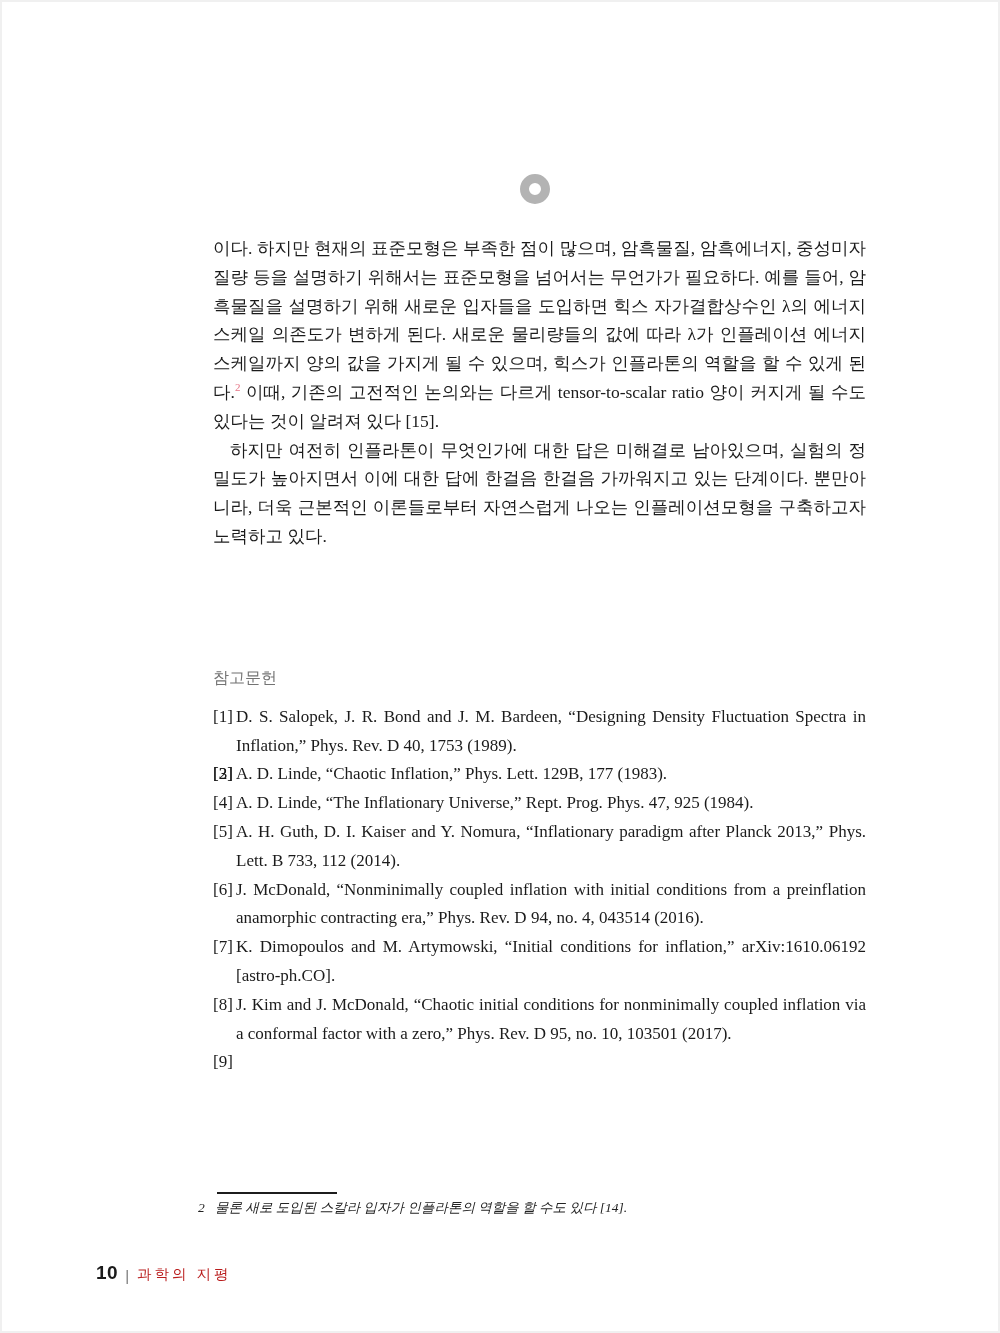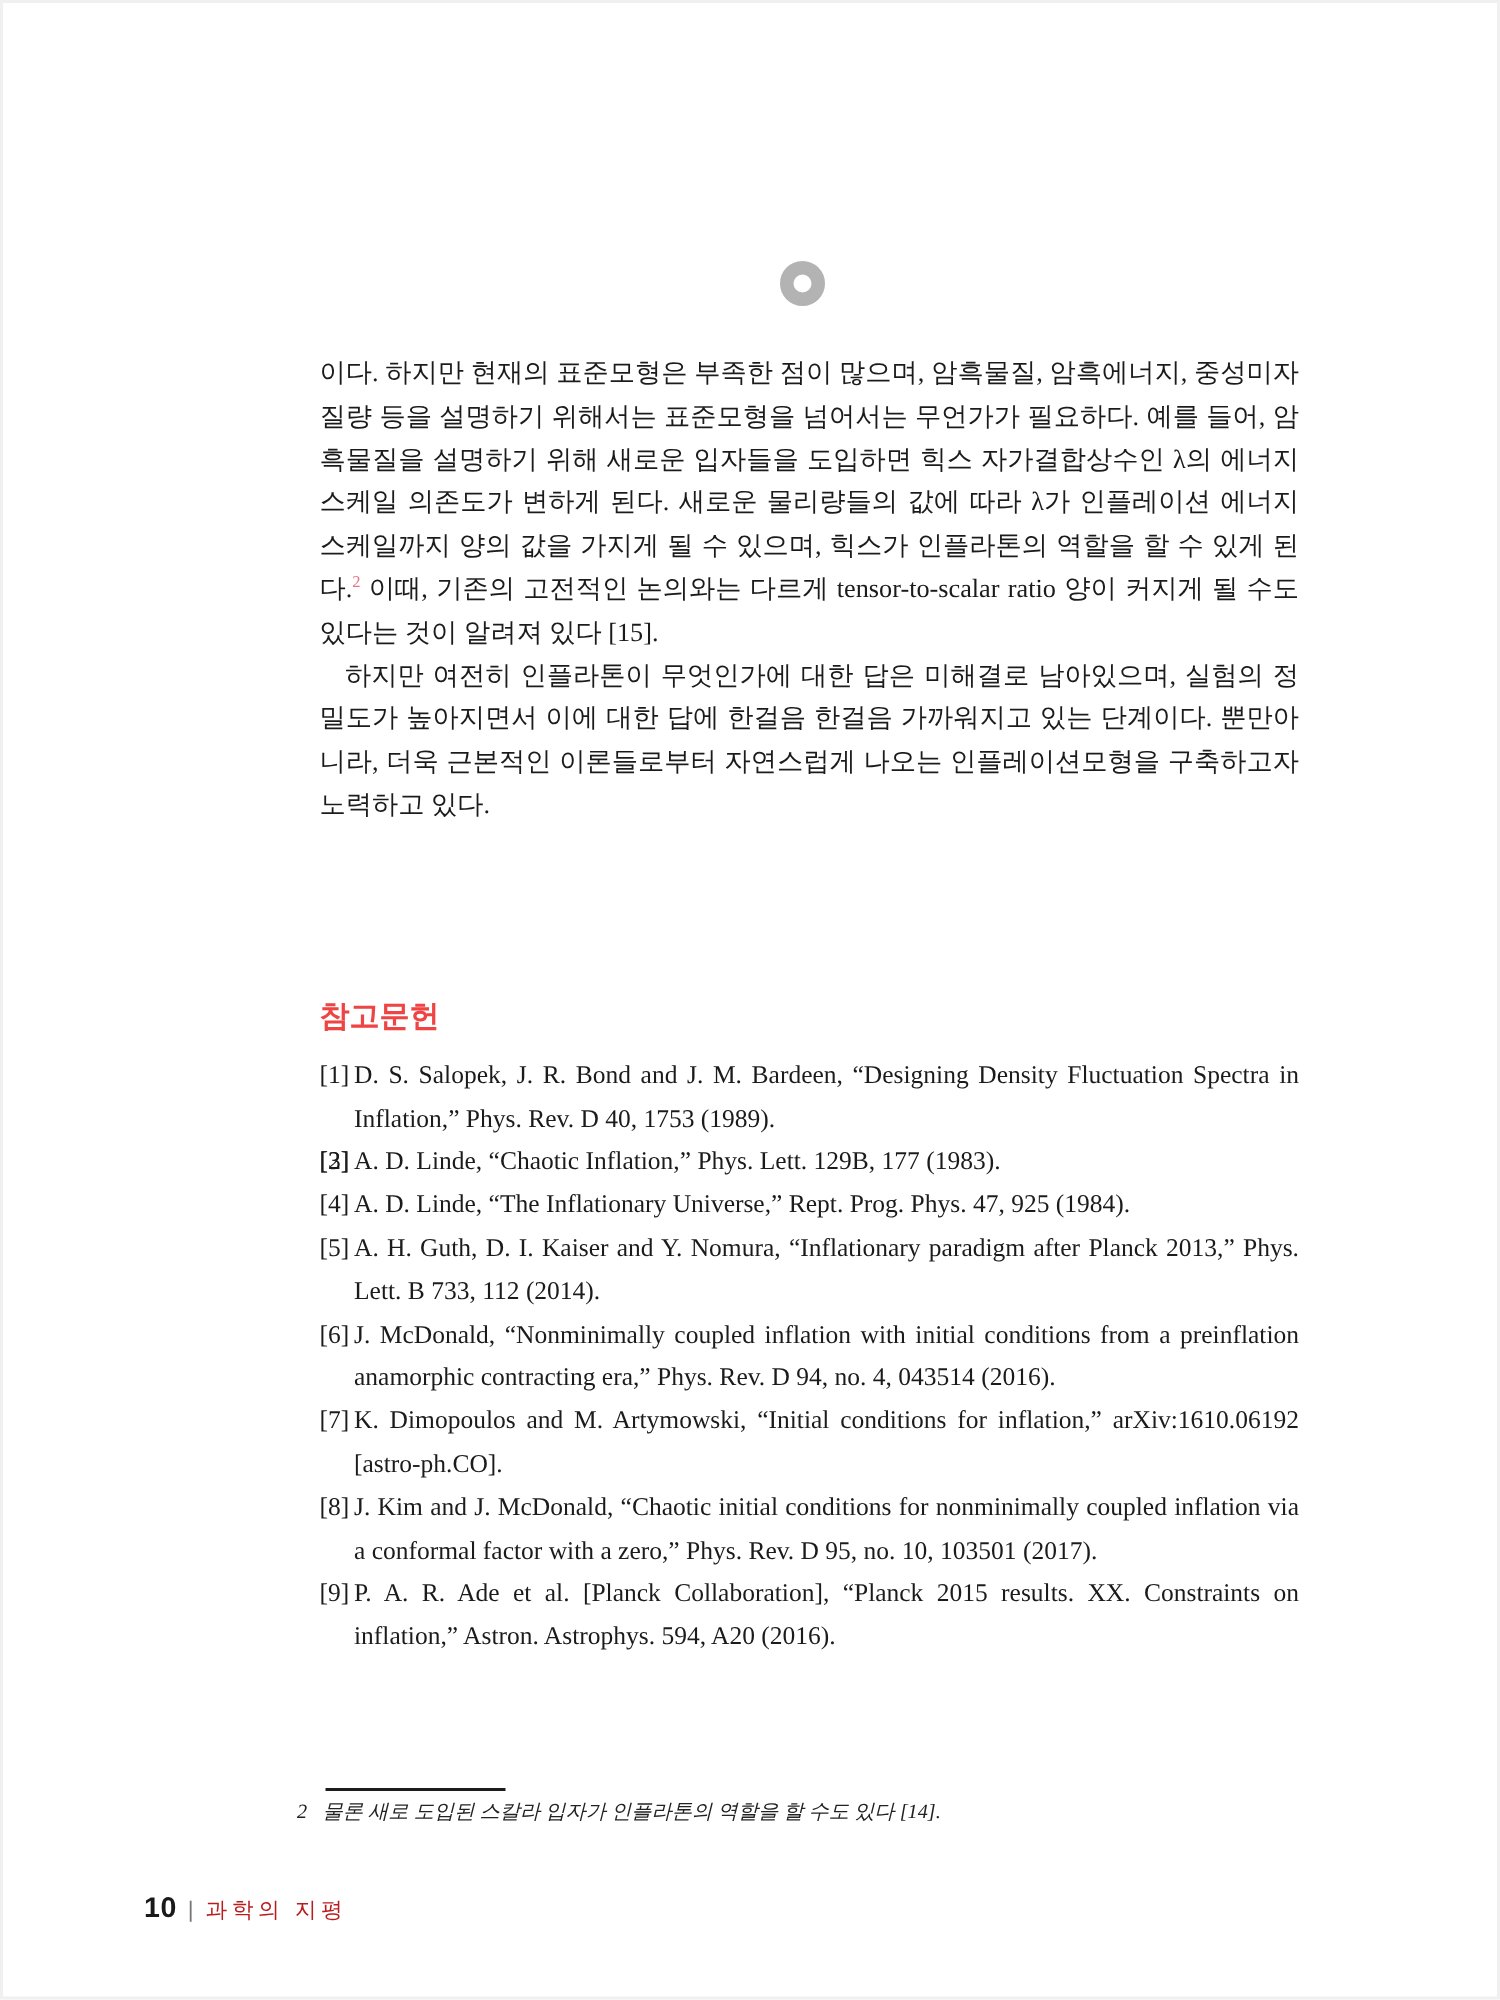--- a/index.html
+++ b/index.html
@@ -43,23 +43,23 @@
     color: #e57384;
     letter-spacing: 0;
   }
 
   
   .refs {
     position: absolute; left: 213px; top: 664px; width: 653px;
     color: #1b1b1b;
   }
   .refs-heading {
-    font-size: 20px; line-height: 28.8px;
-    margin: 0 0 10px 0; font-weight: bold;
-    color: #ef4444;
+    font-size: 16px; line-height: 28.8px;
+    margin: 0 0 10px 0; font-weight: normal;
+    color: #737373;
   }
   .ref-list { margin: 0; padding: 0; list-style: none; }
   .ref-item {
     position: relative;
     padding-left: 23px;
     font-size: 17px; line-height: 28.8px;
     text-align: justify;
   }
   .ref-marker { position: absolute; left: 0; top: 0; }
 
@@ -72,21 +72,21 @@
     position: absolute; left: 198px; top: 1198px; width: 668px;
     font-size: 13.5px; line-height: 20px; color: #222222; font-style: italic;
   }
   .footnote-marker { display: inline-block; width: 17px; }
 
   
   .footer {
     position: absolute; left: 96px; top: 1262px;
     font-family: "Liberation Sans", "DejaVu Sans", sans-serif;
     color: #1a1a1a;
-    display: flex; align-items: center;
+    display: flex; align-items: flex-end;
   }
   .footer .page-num { font-size: 19px; font-weight: bold; letter-spacing: 0.5px; }
   .footer .sep { font-size: 15px; color: #777777; margin: 0 8px 0 7px; font-weight: 300; }
   .footer .journal { font-size: 14.5px; letter-spacing: 3px; color: #b91c1c; }
 </style>
 </head>
 <body>
 
 <div class="page">
 
@@ -101,21 +101,21 @@
     <h2 class="refs-heading">참고문헌</h2>
     <ul class="ref-list" id="ref-list">
         <li class="ref-item"><span class="ref-marker">[1]</span><span>D. S. Salopek, J. R. Bond and J. M. Bardeen, “Designing Density Fluctuation Spectra in Inflation,” Phys. Rev. D 40, 1753 (1989).</span></li>
         <li class="ref-item"><span class="ref-marker">[2]</span></li>
         <li class="ref-item"><span class="ref-marker">[3]</span><span>A. D. Linde, “Chaotic Inflation,” Phys. Lett. 129B, 177 (1983).</span></li>
         <li class="ref-item"><span class="ref-marker">[4]</span><span>A. D. Linde, “The Inflationary Universe,” Rept. Prog. Phys. 47, 925 (1984).</span></li>
         <li class="ref-item"><span class="ref-marker">[5]</span><span>A. H. Guth, D. I. Kaiser and Y. Nomura, “Inflationary paradigm after Planck 2013,” Phys. Lett. B 733, 112 (2014).</span></li>
         <li class="ref-item"><span class="ref-marker">[6]</span><span>J. McDonald, “Nonminimally coupled inflation with initial conditions from a preinflation anamorphic contracting era,” Phys. Rev. D 94, no. 4, 043514 (2016).</span></li>
         <li class="ref-item"><span class="ref-marker">[7]</span><span>K. Dimopoulos and M. Artymowski, “Initial conditions for inflation,” arXiv:1610.06192 [astro-ph.CO].</span></li>
         <li class="ref-item"><span class="ref-marker">[8]</span><span>J. Kim and J. McDonald, “Chaotic initial conditions for nonminimally coupled inflation via a conformal factor with a zero,” Phys. Rev. D 95, no. 10, 103501 (2017).</span></li>
-        <li class="ref-item"><span class="ref-marker">[9]</span><span>P. A. R. Ade et al. [Planck Collaboration], “Planck 2015 results. XX. Constraints on inflation,” Astron. Astrophys. 594, A20 (2016).</span></li>
+        <li class="ref-item"><span class="ref-marker">[9]</span></li>
       </ul>
   </div>
 
   <div class="footnote-rule"></div>
   <div class="footnote">
     <span class="footnote-marker">2</span><span>물론 새로 도입된 스칼라 입자가 인플라톤의 역할을 할 수도 있다 [14].</span>
   </div>
 
   <div class="footer">
     <span class="page-num">10</span>

